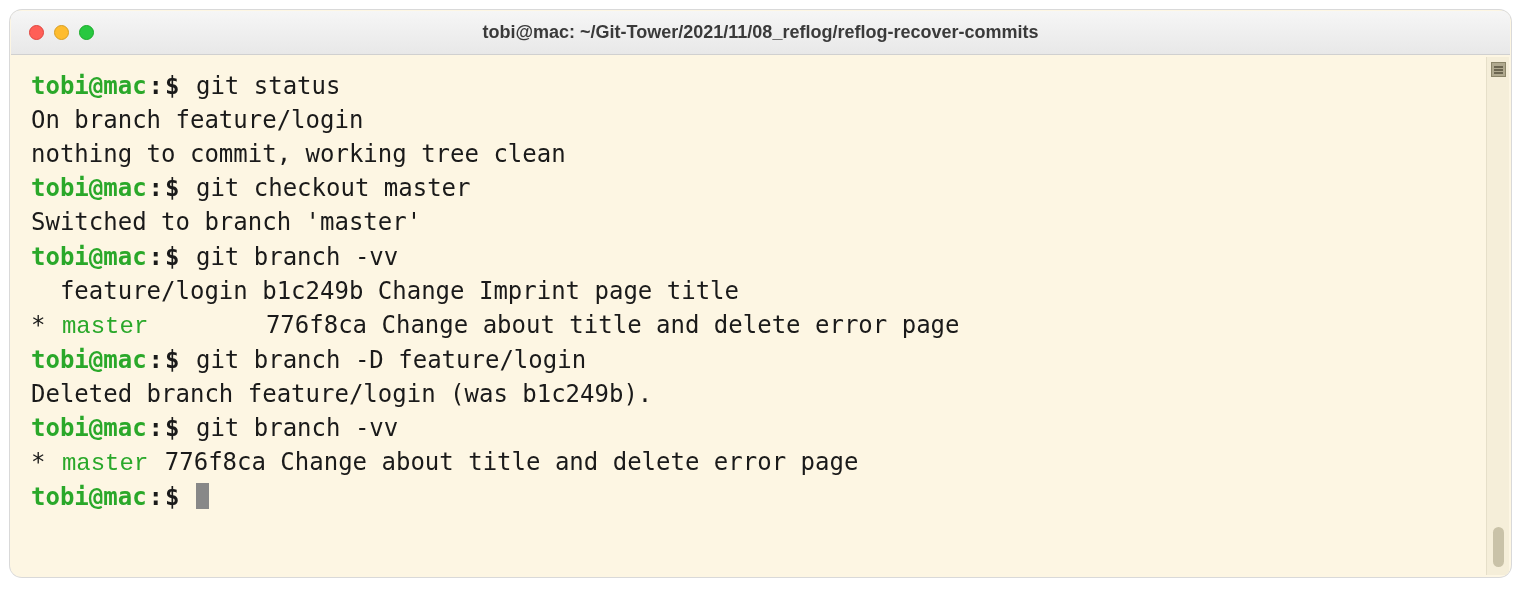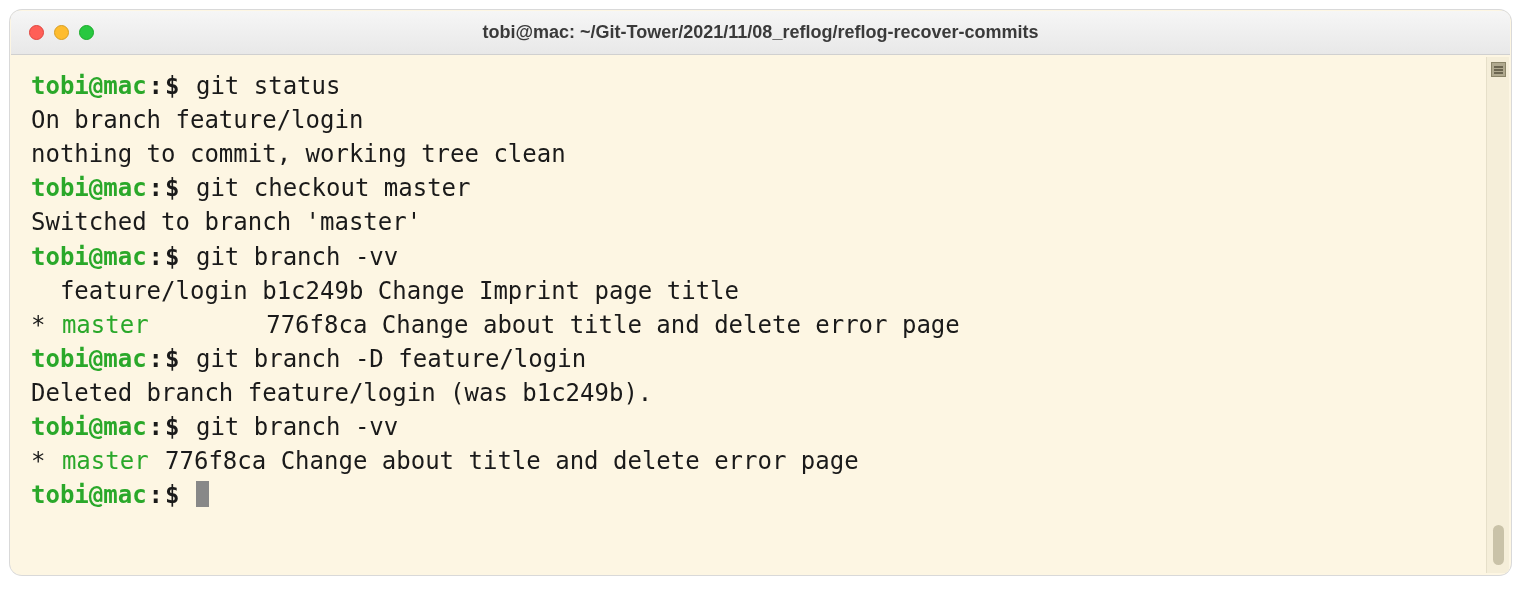--- a/index.html
+++ b/index.html
@@ -69,20 +69,21 @@
     .prompt-user {
       color: #2aa82a;
       font-weight: bold;
     }
     .prompt-sep {
       color: #1a1a1a;
       font-weight: bold;
     }
     .branch-active {
       color: #2aa82a;
+      font-family: Liberation Mono, monospace;
     }
     .cursor {
       display: inline-block;
       width: 13px;
       height: 26px;
       background: #888;
       vertical-align: text-bottom;
       margin-bottom: 2px;
     }
     .scrollbar {

